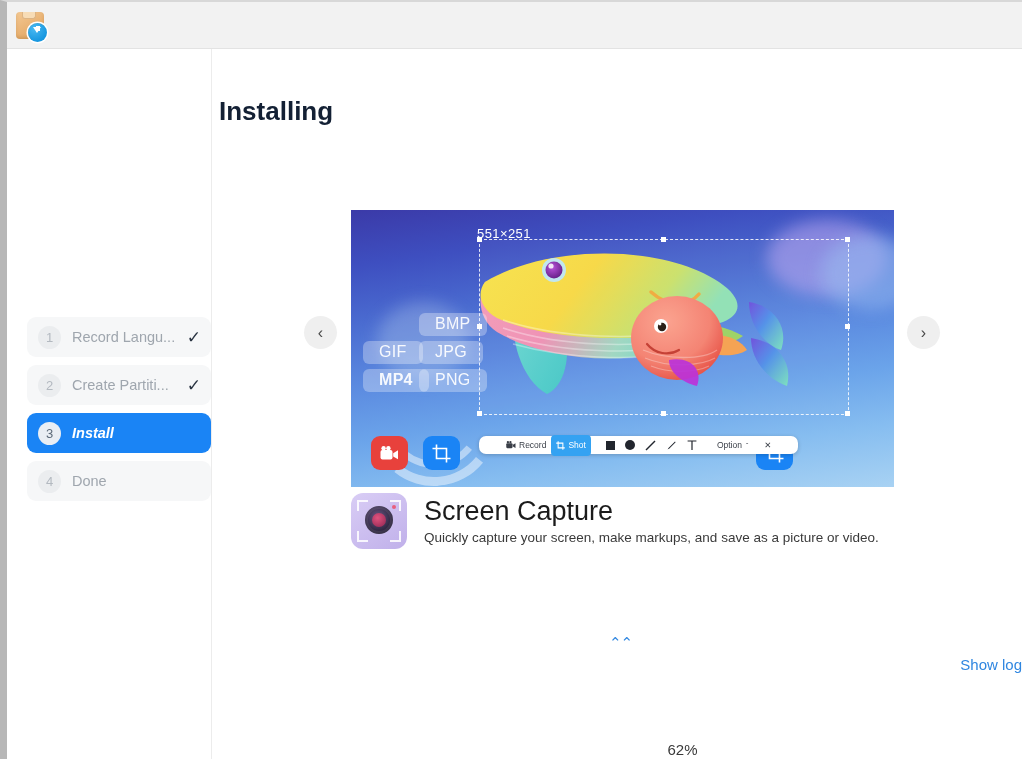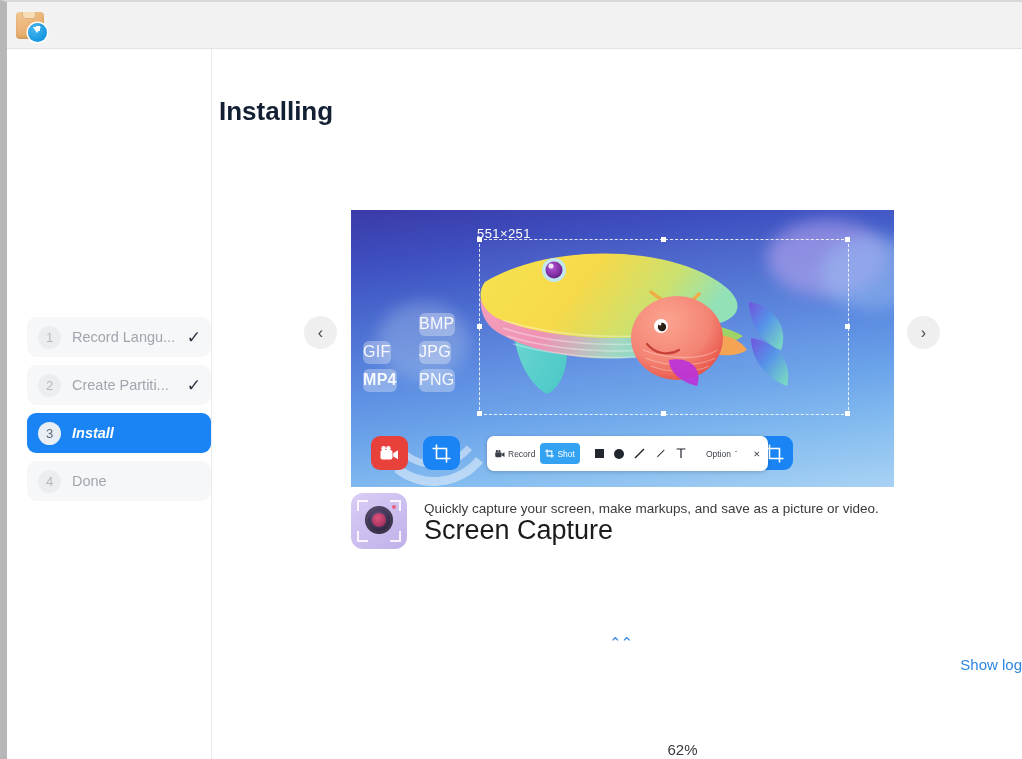--- a/index.html
+++ b/index.html
@@ -232,21 +232,21 @@
     border-top-color: transparent;
     border-left-color: transparent;
     border-right-color: transparent;
   }
   #arc-1 { left: 20px; top: 150px; width: 108px; height: 108px; transform: rotate(-6deg); }
   #arc-2 { left: 34px; top: 160px; width: 84px; height: 84px; transform: rotate(-6deg); border-width: 7px; }
 
   
   .fmt-chip {
     position: absolute;
-    padding: 2px 0 3px;
+    padding: 2px 16px 3px;
     border-radius: 6px;
     background: rgba(255,255,255,.30);
     color: rgba(255,255,255,.92);
     font-size: 16px;
     letter-spacing: .3px;
   }
 
   
   #selection {
     position: absolute;
@@ -285,28 +285,28 @@
     align-items: center;
     justify-content: center;
   }
   #btn-record-red { left: 20px; top: 226px; background: #e8413c; }
   #btn-shot-blue  { left: 72px; top: 226px; background: #1a84f5; }
   #btn-shot-right { left: 405px; top: 226px; background: #1a84f5; }
 
   
   #capture-toolbar {
     position: absolute;
-    left: 136px;
+    left: 128px;
     top: 226px;
-    height: 35px;
+    height: 18px;
     background: #ffffff;
     border-radius: 7px;
     display: flex;
     align-items: center;
-    padding: 0 3px;
+    padding: 0 22px;
     box-shadow: 0 1px 4px rgba(0,0,0,.2);
     box-sizing: border-box;
   }
   .tb-item {
     display: flex;
     align-items: center;
     font-size: 8.5px;
     color: #3a3f48;
     padding: 0 5px;
     height: 21px;
@@ -640,22 +640,22 @@
       <div id="product">
         <div id="cam-icon">
           <div id="cam-lens"></div>
           <div class="cam-corner" id="cc-tl"></div>
           <div class="cam-corner" id="cc-tr"></div>
           <div class="cam-corner" id="cc-bl"></div>
           <div class="cam-corner" id="cc-br"></div>
           <div id="cam-dot"></div>
         </div>
         <div id="product-text">
+          <div id="product-name">Screen Capture</div>
           <div id="product-desc">Quickly capture your screen, make markups, and save as a picture or video.</div>
-          <div id="product-name">Screen Capture</div>
         </div>
       </div>
 
     </div>
 
     <div id="show-log-area">
       <div id="log-chevrons">⌃⌃</div>
       <div id="show-log-label">Show log</div>
     </div>
 

